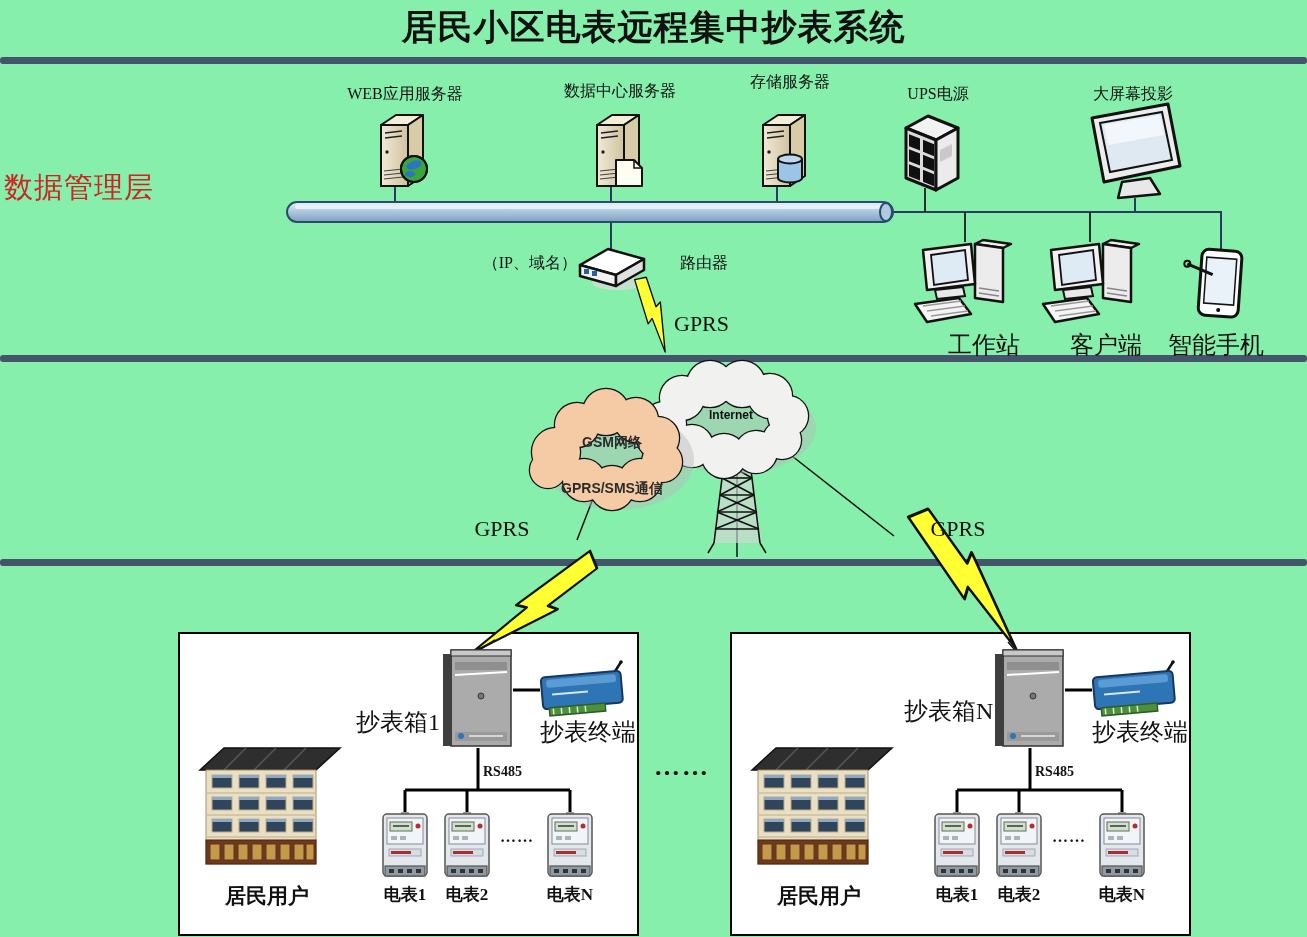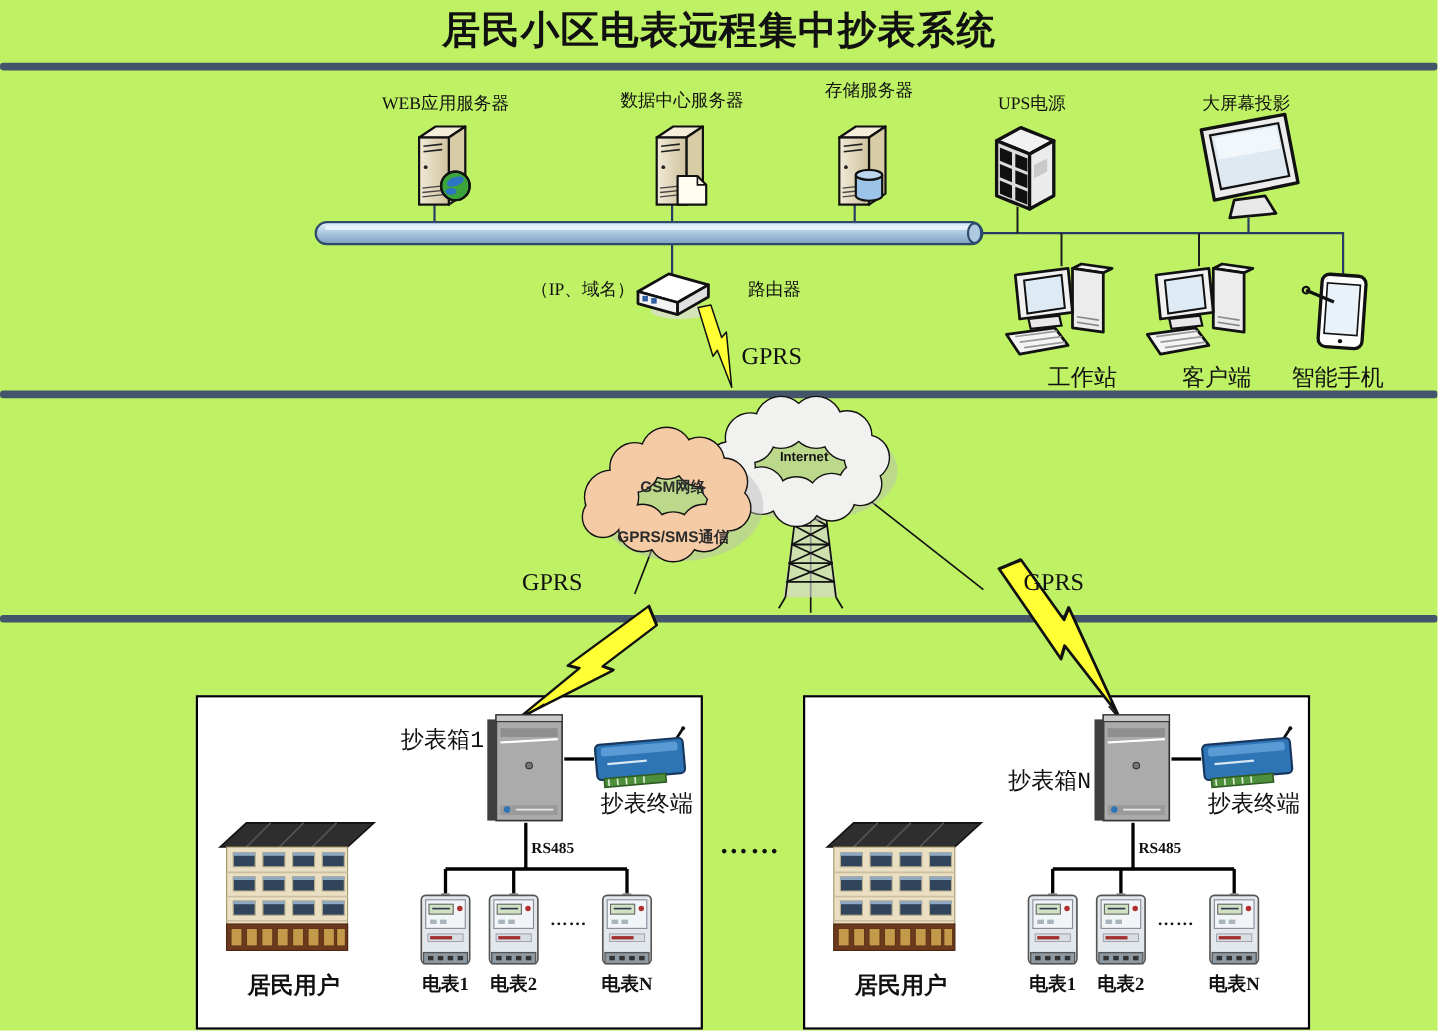--- a/index.html
+++ b/index.html
@@ -1,25 +1,25 @@
 <!DOCTYPE html>
 <html><head>
 <meta charset="utf-8">
 <style>
   html,body{margin:0;padding:0;background:#fff;}
-  #canvas{position:relative;width:1307px;height:937px;background:#bef264;overflow:hidden;
+  #canvas{position:relative;width:1307px;height:937px;background:#86efac;overflow:hidden;
           font-family:"Liberation Serif","DejaVu Serif",serif;color:#111;}
   .t{position:absolute;white-space:nowrap;z-index:5;}
   .cx{transform:translateX(-50%);}
   .rt{text-align:right;}
   .red{color:#CE2424;font-size:29px;letter-spacing:1px;}
   .sep{position:absolute;left:0;width:1307px;height:7px;background:#44546A;z-index:1;border-radius:3px;}
   .sitebox{position:absolute;width:457px;height:300px;border:2px solid #000;background:#fff;z-index:0;}
   .lbl20{font-size:16px;}
-  .lbl21{font-size:21px;font-family:Liberation Mono, monospace;}
+  .lbl21{font-size:24px;}
   .lbl22{font-size:22px;}
   .bold{font-weight:700;}
   .cloudtxt{font-family:"Liberation Sans","DejaVu Sans",sans-serif;font-weight:700;}
   svg#wires{position:absolute;left:0;top:0;z-index:2;}
 </style>
 </head>
 <body>
 
 <div id="canvas">
 
@@ -368,20 +368,21 @@
     <use href="#mtr" transform="translate(933,812)"></use>
     <use href="#mtr" transform="translate(995,812)"></use>
     <use href="#mtr" transform="translate(1098,812)"></use>
 
     <use href="#bld" transform="translate(200,742)"></use>
     <use href="#bld" transform="translate(752,742)"></use>
   </svg>
 
   <div class="t" style="left:0;right:0;top:4px;text-align:center;font-size:35px;font-weight:700;letter-spacing:1px">居民小区电表远程集中抄表系统</div>
 
+  <div class="t red" style="left:4px;top:168px">数据管理层</div>
 
   <div class="t cx lbl20" style="left:405px;top:84px">WEB应用服务器</div>
   <div class="t cx lbl20" style="left:620px;top:81px">数据中心服务器</div>
   <div class="t cx lbl20" style="left:790px;top:72px">存储服务器</div>
   <div class="t cx lbl20" style="left:938px;top:84px">UPS电源</div>
   <div class="t cx lbl20" style="left:1133px;top:84px">大屏幕投影</div>
 
   <div class="t lbl20 rt" style="left:432px;top:253px;width:145px">（IP、域名）</div>
   <div class="t lbl20" style="left:680px;top:253px">路由器</div>
   <div class="t lbl22" style="left:674px;top:311px">GPRS</div>
@@ -391,21 +392,21 @@
   <div class="t cx lbl21" style="left:1216px;top:329px">智能手机</div>
 
   <div class="t cx cloudtxt" style="left:612px;top:434px;font-size:14px;color:#2b2b2b">GSM网络</div>
   <div class="t cx cloudtxt" style="left:612px;top:480px;font-size:14px;color:#2b2b2b">GPRS/SMS通信</div>
   <div class="t cx cloudtxt" style="left:731px;top:408px;font-size:12px">Internet</div>
   <div class="t cx lbl22" style="left:502px;top:516px">GPRS</div>
   <div class="t cx lbl22" style="left:958px;top:516px">GPRS</div>
 
   <div class="t cx bold" style="left:682px;top:752px;font-size:26px;letter-spacing:2px">……</div>
 
-  <div class="t lbl21 rt" style="left:352px;top:658px;width:88px">抄表箱1</div>
+  <div class="t lbl21 rt" style="left:352px;top:706px;width:88px">抄表箱1</div>
   <div class="t cx lbl21" style="left:588px;top:716px">抄表终端</div>
   <div class="t bold" style="left:483px;top:764px;font-size:14px">RS485</div>
   <div class="t cx bold" style="left:267px;top:882px;font-size:21px">居民用户</div>
   <div class="t cx bold" style="left:405px;top:883px;font-size:17px">电表1</div>
   <div class="t cx bold" style="left:467px;top:883px;font-size:17px">电表2</div>
   <div class="t cx bold" style="left:570px;top:883px;font-size:17px">电表N</div>
   <div class="t cx bold" style="left:517px;top:828px;font-size:16px;letter-spacing:1px">……</div>
 
   <div class="t lbl21 rt" style="left:904px;top:695px;width:88px">抄表箱N</div>
   <div class="t cx lbl21" style="left:1140px;top:716px">抄表终端</div>

